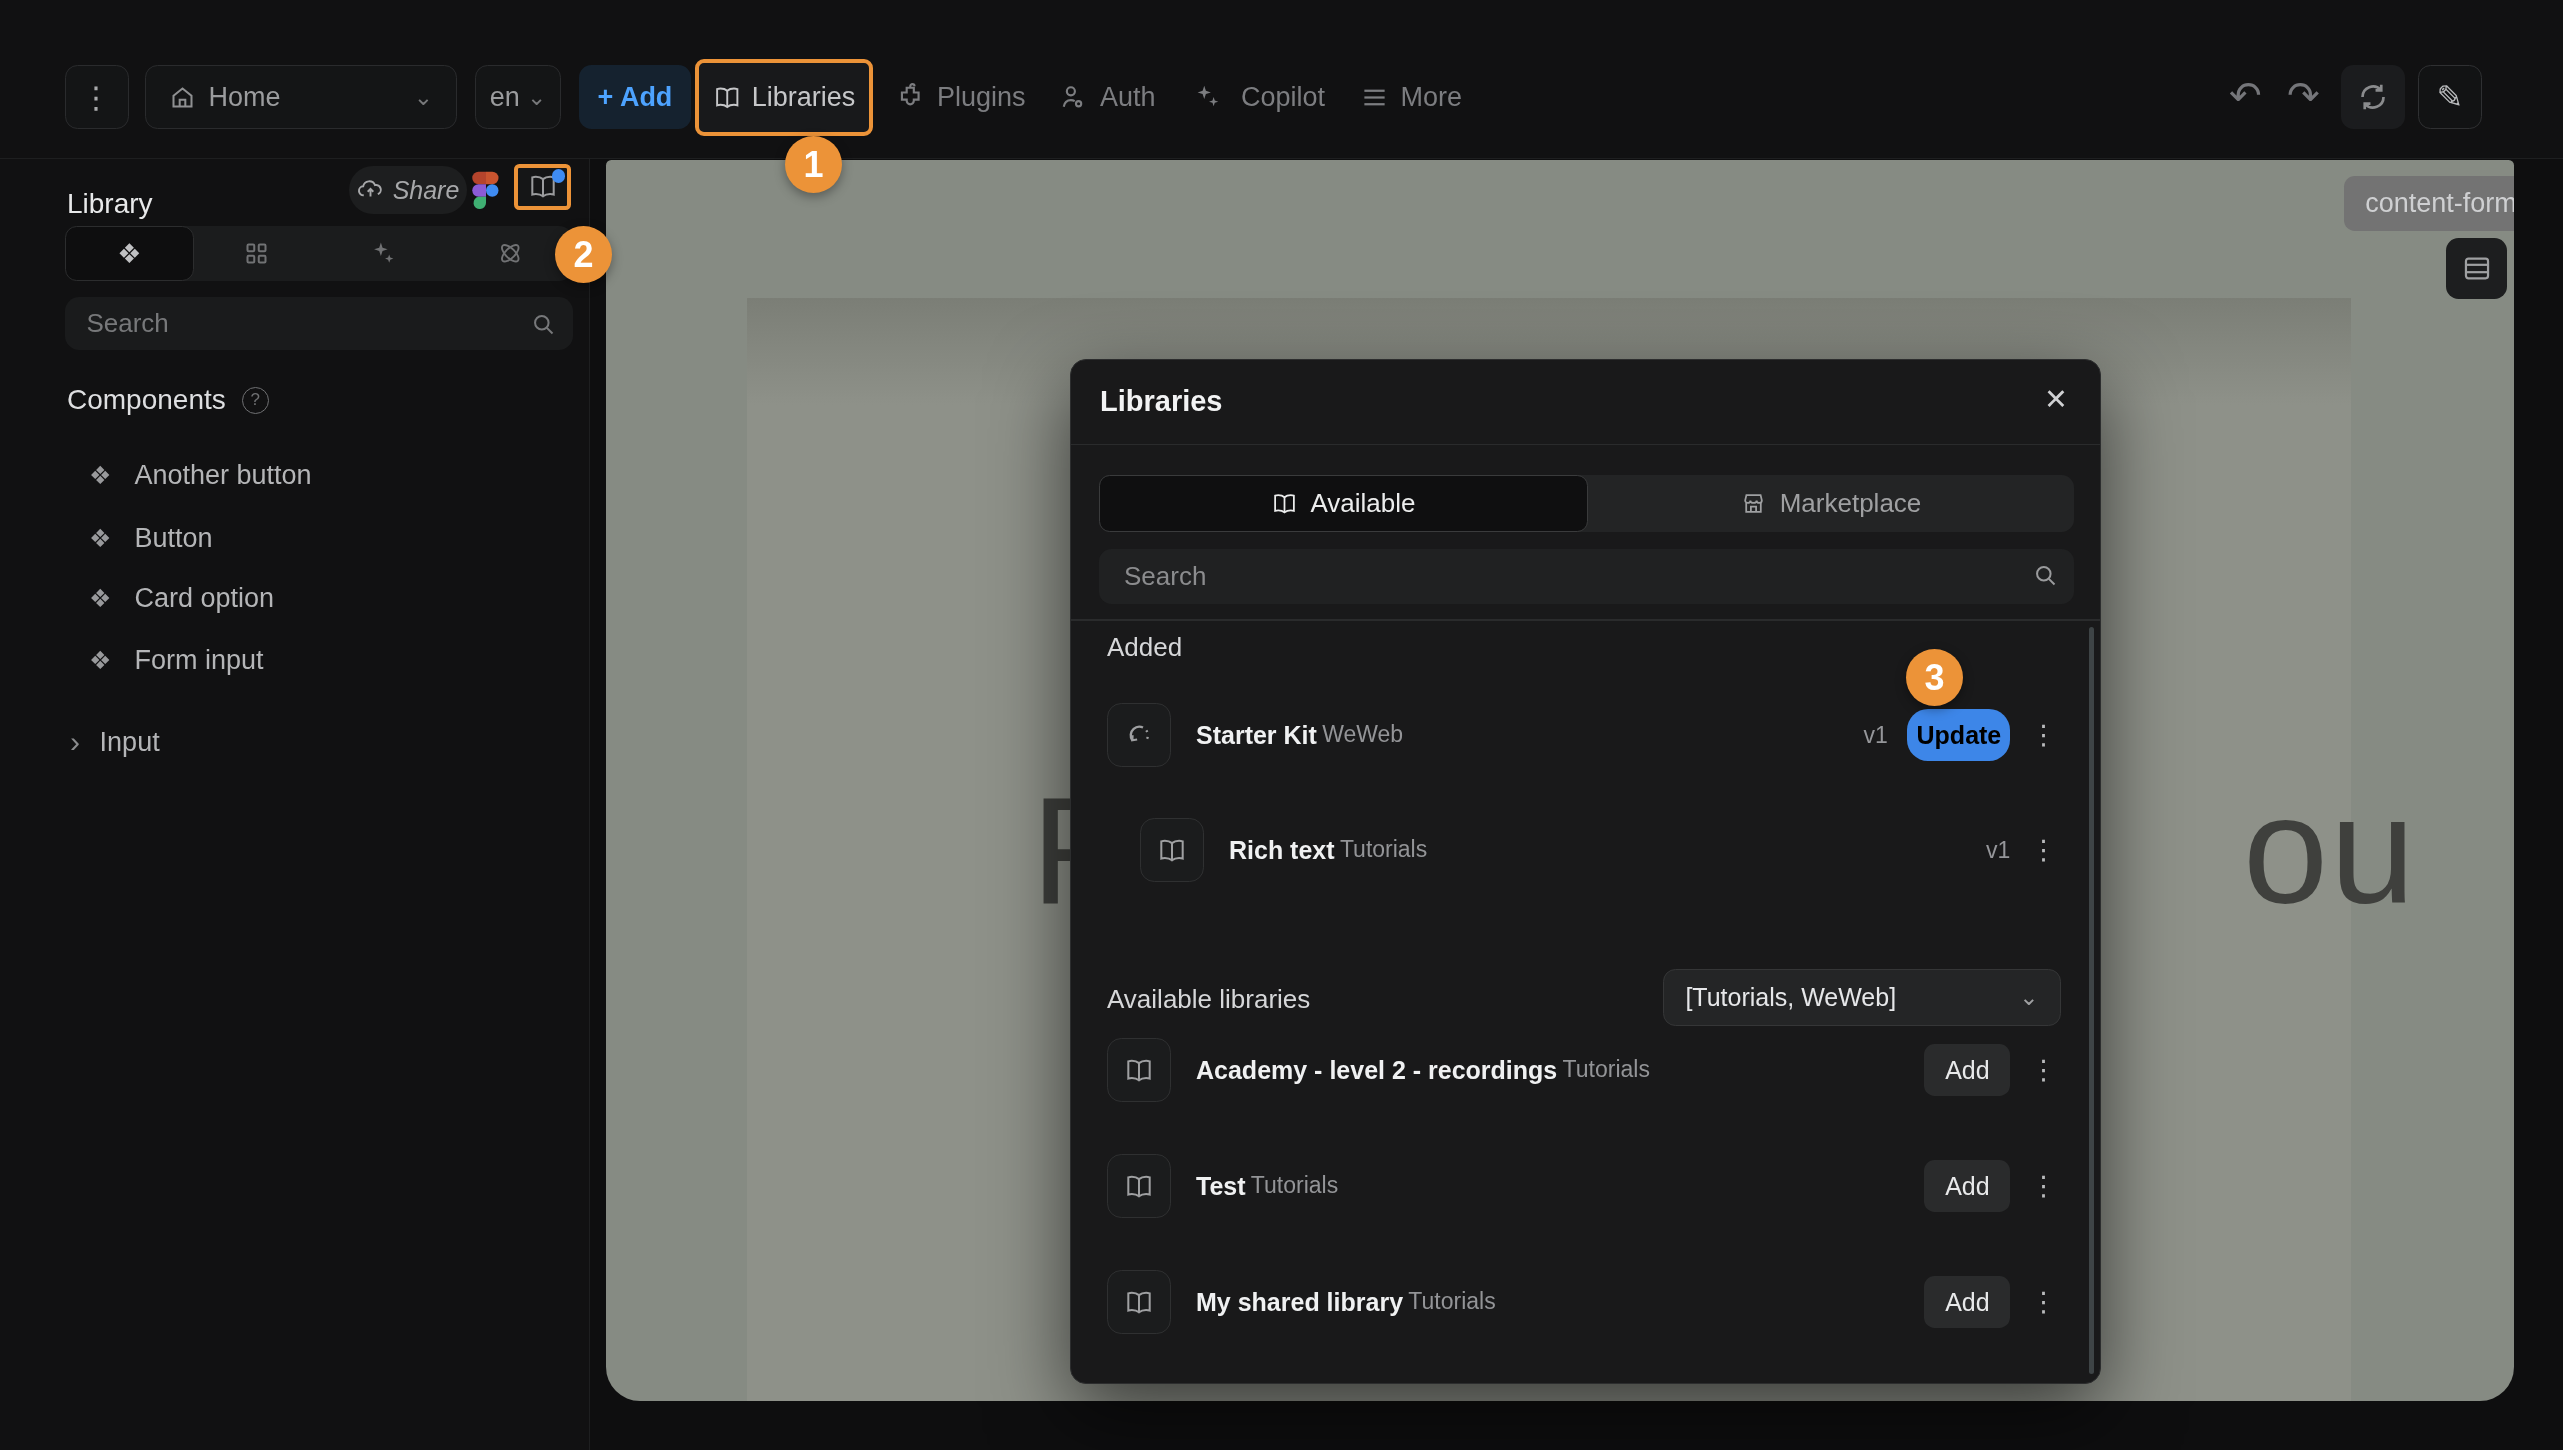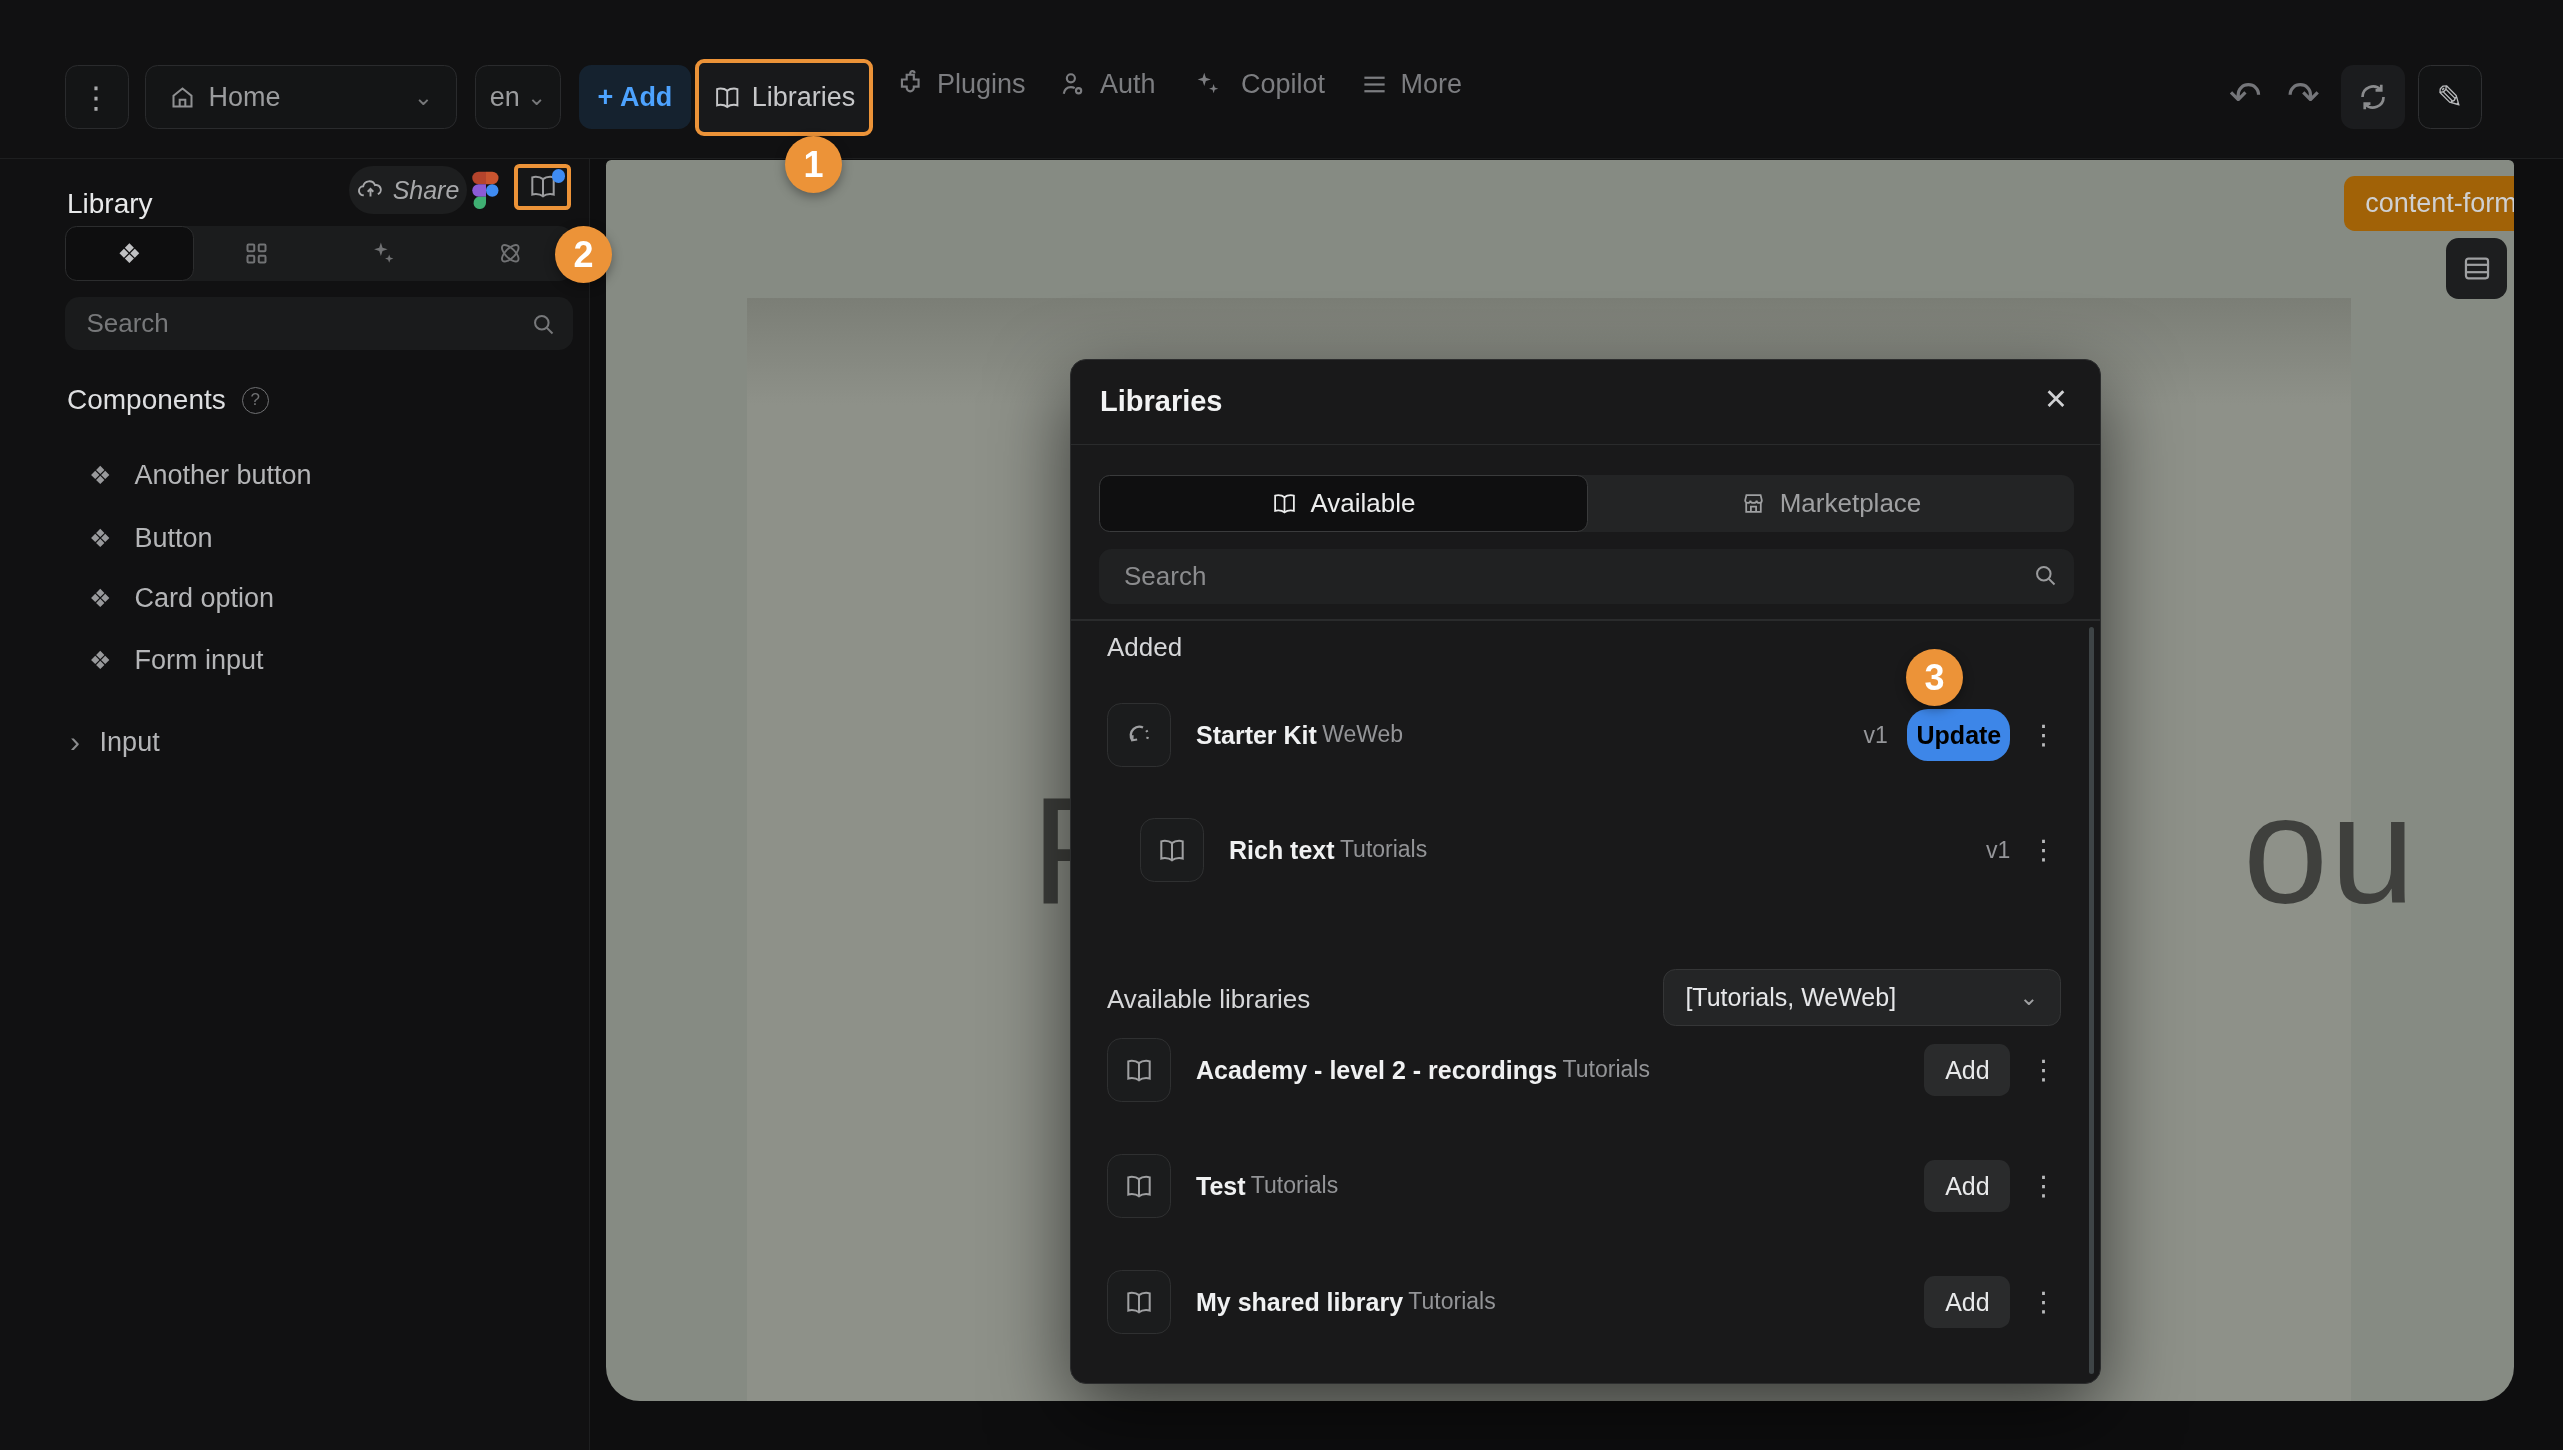--- a/index.html
+++ b/index.html
@@ -10,21 +10,21 @@
   #topbar { position:absolute; left:0; top:0; width:2563px; height:159px; background:#111112; border-bottom:1.8px solid #1e1f20; }
   .tbtn { position:absolute; top:65px; height:64px; display:flex; align-items:center; justify-content:center; gap:12.5px;
           border:1.8px solid #2a2b2d; border-radius:12.5px; background:#141516; color:#9b9c9e; font-size:27px; cursor:pointer; }
   .tbtn .chev { color:#77787a; font-size:23px; }
   #kebab-btn { left:65px; width:64px; font-size:30px; color:#a9aaac; letter-spacing:1.8px; }
   #home-btn { left:145px; width:312px; justify-content:flex-start; padding:0 23px; }
   #home-btn .chev { margin-left:auto; }
   #lang-btn { left:475px; width:86px; gap:7.1px; }
   #add-btn { left:579px; width:112px; background:#15222f; border:none; color:#4da3ff; font-weight:bold; }
   #libraries-btn { left:695px; top:59px; height:77px; width:178px; background:#18191b; border:4.5px solid #ec9338; border-radius:9px; color:#c6c7c9; gap:10.7px; }
-  .tbtn-flat { position:absolute; top:52px; height:64px; display:flex; align-items:center; gap:12.5px; background:none; border:none; color:#7c7d80; font-size:27px; cursor:pointer; }
+  .tbtn-flat { position:absolute; top:65px; height:64px; display:flex; align-items:center; gap:12.5px; background:none; border:none; color:#7c7d80; font-size:27px; cursor:pointer; }
   #plugins-btn { left:896px; }
   #auth-btn { left:1059px; }
   #copilot-btn { left:1193px;gap:18px; }
   #more-btn { left:1361px; }
   .hist-icon { position:absolute; top:73px; font-size:39px; color:#75767a; background:none; border:none; cursor:pointer; }
   #undo-btn { left:2229px; }
   #redo-btn { left:2287px; }
   #sync-btn { position:absolute; left:2341px; top:65px; width:64px; height:64px; background:#1b1c1e; border:none; border-radius:12.5px; display:flex; align-items:center; justify-content:center; cursor:pointer; }
   #edit-btn { position:absolute; left:2418px; top:65px; width:64px; height:64px; background:#121314; border:1.8px solid #2f3032; border-radius:12.5px; display:flex; align-items:center; justify-content:center; font-size:32px; color:#b9bbbd; cursor:pointer; }
 
@@ -50,21 +50,21 @@
   #input-group { position:absolute; left:70px; top:566px; display:flex; align-items:center; gap:19.6px; color:#b4b5b7; font-size:27px; cursor:pointer; }
   #input-group .chevr { color:#8a8b8d; font-size:30px; }
 
   
   #canvas { position:absolute; left:606px; top:160px; width:1908px; height:1241px; background:#868b83; border-radius:5.3px 5.3px 34px 34px; overflow:hidden; }
   #page { position:absolute; left:141px; top:138px; width:1604px; height:1103px; background:linear-gradient(180deg,#7b7e76 0%, #8e9189 107px, #8e9189 100%); }
   #signature { position:absolute; left:807px; top:143px; width:294px; height:62px; overflow:hidden; color:#3b3c3a; }
   .heading-frag { position:absolute; font-size:153px; font-weight:500; color:#3f403d; letter-spacing:1.8px; white-space:nowrap; }
   #frag-1l { left:284px; top:464px; } #frag-1r { left:1496px; top:464px; }
   #frag-2l { left:312px; top:629px; } #frag-2r { left:1468px; top:635px; }
-  #content-form-badge { position:absolute; left:1738px; top:16px; width:194px; height:55px; background:#a16207; border-radius:10.7px; color:#cfd0d2; font-size:27px; display:flex; align-items:center; justify-content:center; }
+  #content-form-badge { position:absolute; left:1738px; top:16px; width:194px; height:55px; background:#737373; border-radius:10.7px; color:#cfd0d2; font-size:27px; display:flex; align-items:center; justify-content:center; }
   #window-btn { position:absolute; left:1840px; top:78px; width:61px; height:61px; background:#1d1e1f; border:none; border-radius:12.5px; display:flex; align-items:center; justify-content:center; cursor:pointer; }
 
   
   #modal { position:absolute; left:1070px; top:359px; width:1031px; height:1025px; background:#19191a; border:0.9px solid #2c2d2e; border-radius:16px; box-shadow:0 27px 80px rgba(0,0,0,.6); }
   #modal-header { position:absolute; left:0; top:0; width:100%; height:85px; border-bottom:1.8px solid #2a2b2c; }
   #modal-title { position:absolute; left:29px; top:25px; font-size:29px; font-weight:bold; color:#f2f3f4; }
   #modal-close { position:absolute; right:32px; top:23px; font-size:28.5px; color:#d0d1d3; background:none; border:none; cursor:pointer; }
   #modal-tabs { position:absolute; left:28px; top:115px; width:975px; height:57px; background:#232425; border-radius:12.5px; display:flex; }
   .mtab { flex:1; display:flex; align-items:center; justify-content:center; gap:12.5px; font-size:26px; color:#9fa0a2; cursor:pointer; border-radius:10.7px; }
   .mtab.active { background:#0f0f10; border:1.8px solid #3a3b3c; color:#eceded; }

